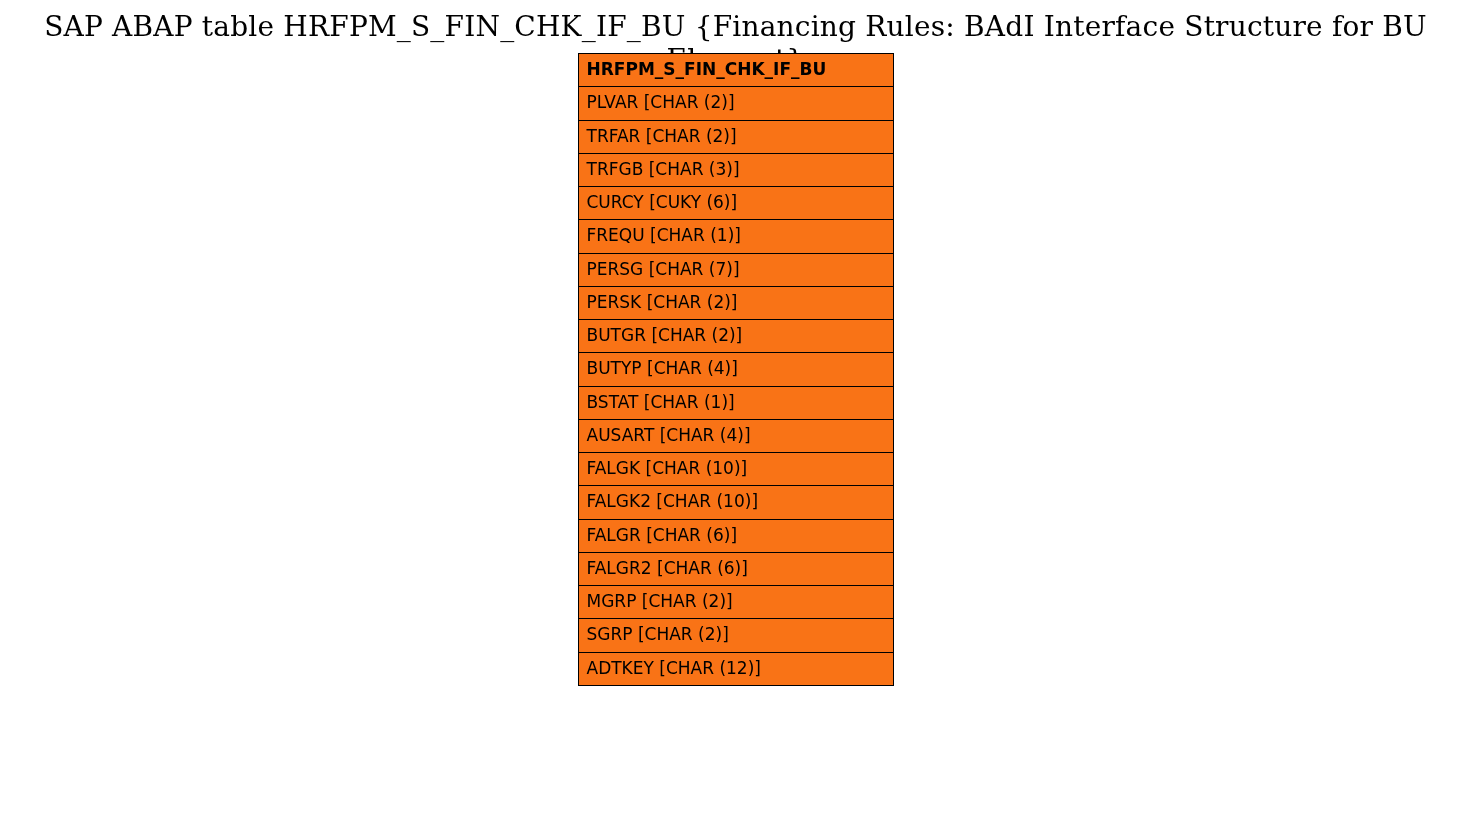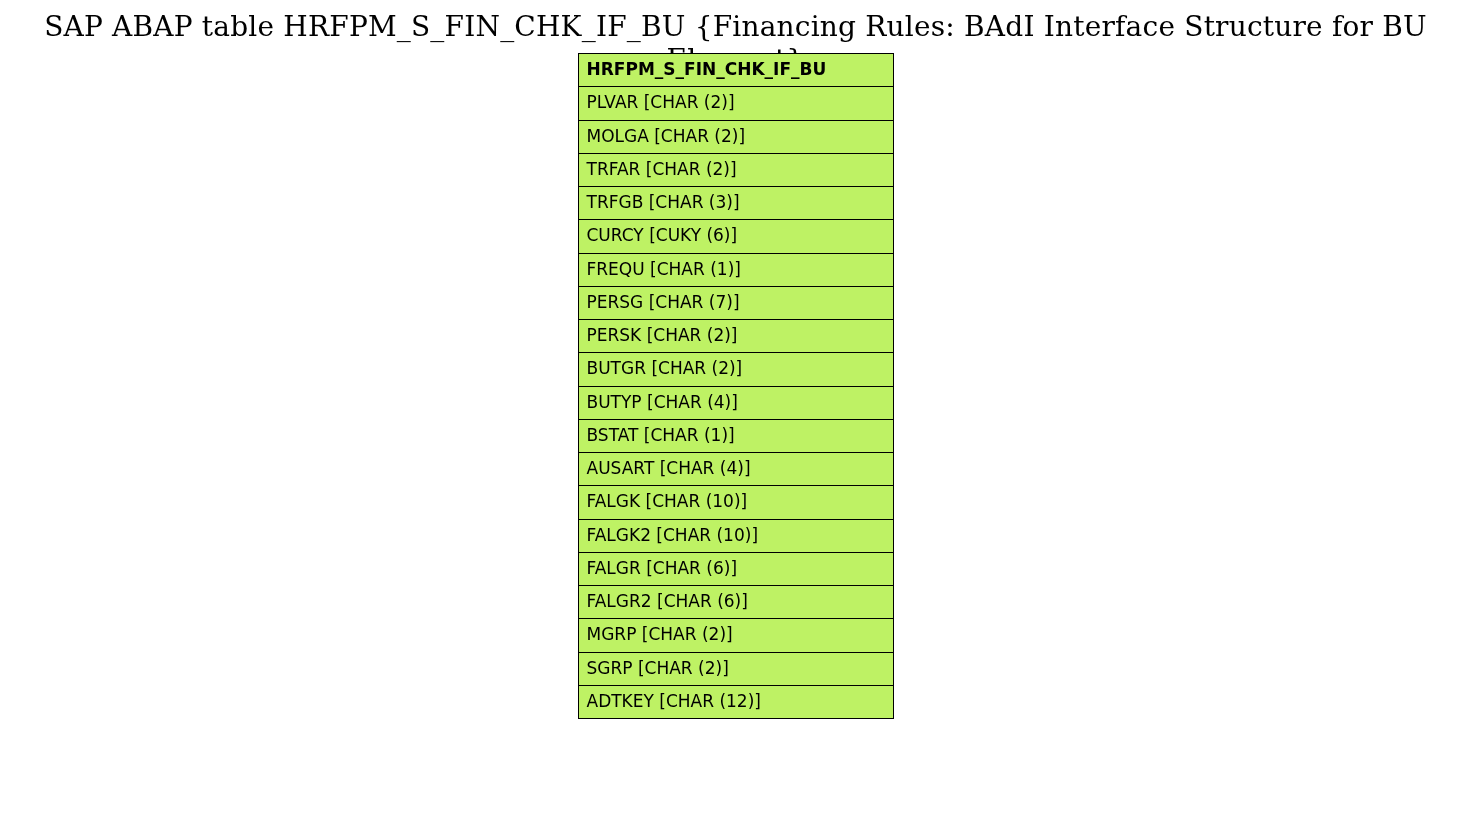--- a/index.html
+++ b/index.html
@@ -36,21 +36,21 @@
     justify-content: center;
   }
   table.struct {
     border-collapse: collapse;
     width: 316px;
     table-layout: fixed;
   }
   table.struct th,
   table.struct td {
     border: 1.5px solid #000000;
-    background: #bef264;
+    background: #f97316;
     font-family: "DejaVu Sans", Verdana, Arial, sans-serif;
     font-size: 17px;
     text-align: left;
     padding: 5px 8px 6px 8px;
     line-height: 1.25;
     white-space: nowrap;
   }
   table.struct th {
     font-weight: bold;
   }
@@ -67,23 +67,20 @@
   <div class="table-wrap">
     <table class="struct">
       <thead>
         <tr>
           <th>HRFPM_S_FIN_CHK_IF_BU</th>
         </tr>
       </thead>
       <tbody>
         <tr>
             <td>PLVAR [CHAR (2)]</td>
-          </tr>
-        <tr>
-            <td>MOLGA [CHAR (2)]</td>
           </tr>
         <tr>
             <td>TRFAR [CHAR (2)]</td>
           </tr>
         <tr>
             <td>TRFGB [CHAR (3)]</td>
           </tr>
         <tr>
             <td>CURCY [CUKY (6)]</td>
           </tr>

